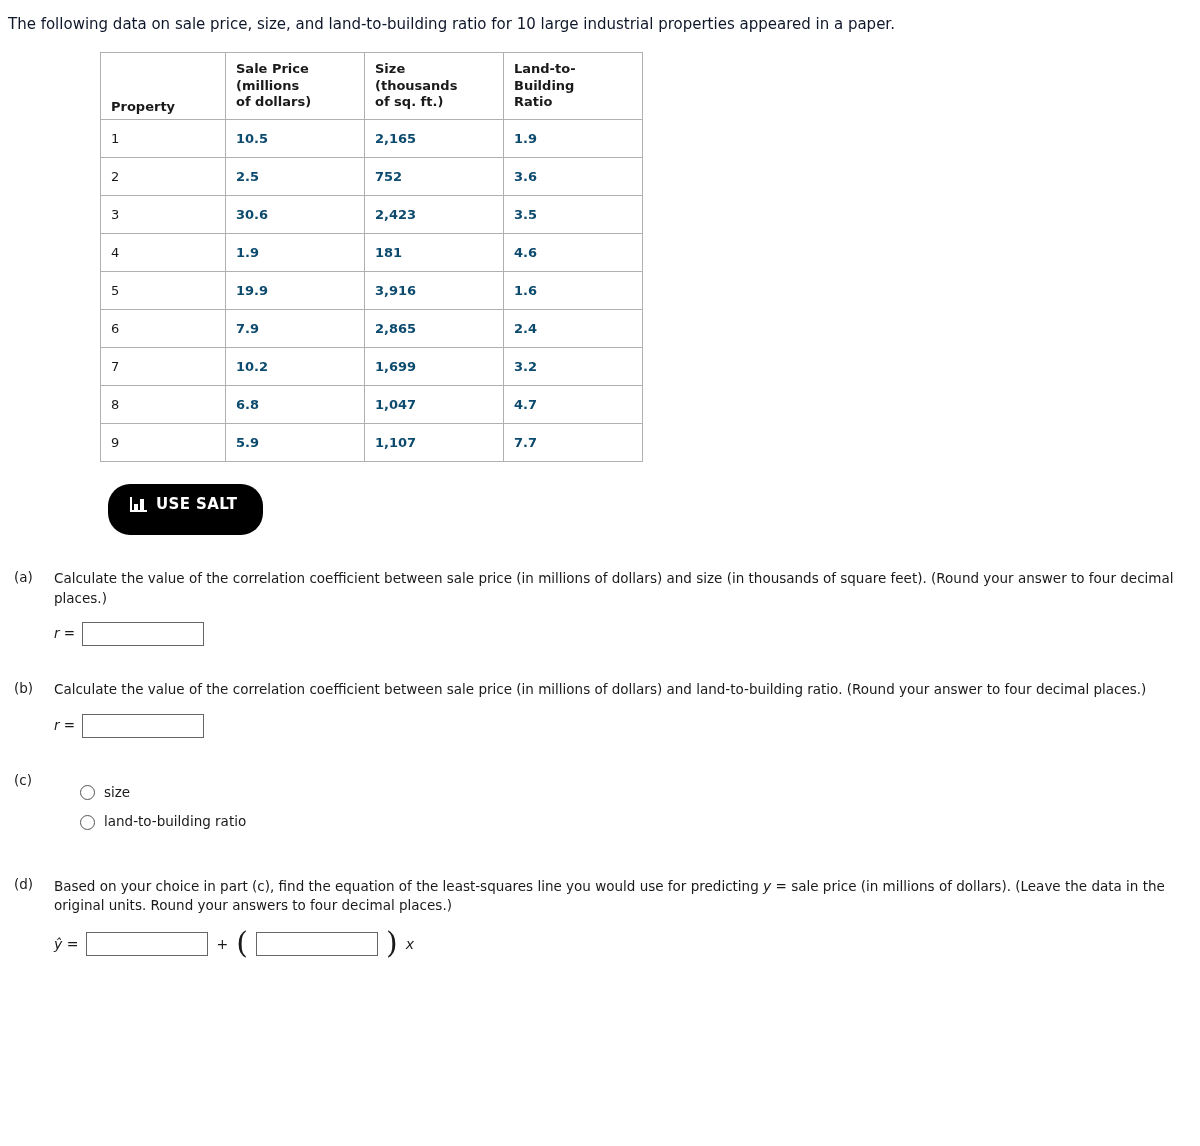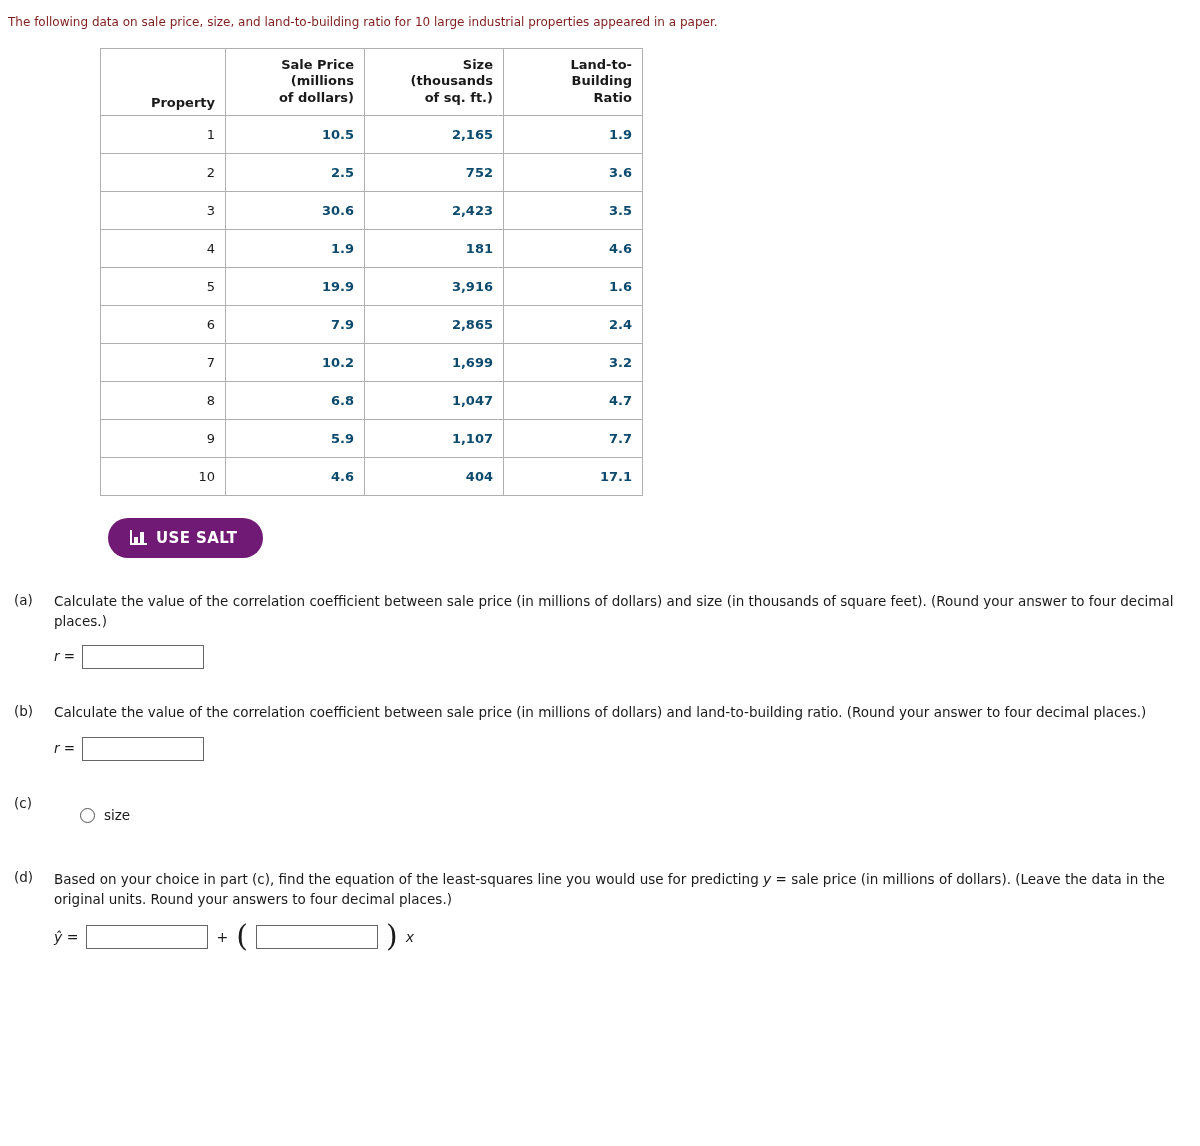--- a/index.html
+++ b/index.html
@@ -14,38 +14,38 @@
     font-size: 13.5px;
     color: #1a1a1a;
   }
   .page {
     position: relative;
     width: 1200px;
     padding: 10px 0 0 0;
     box-sizing: border-box;
   }
   .intro {
-    font-size: 12px;
-    color: #7f1d1d;
+    font-size: 15px;
+    color: #0f172a;
     padding: 4px 0 0 8px;
     line-height: 1.35;
   }
 
   
   .table-wrap {
     margin: 18px 0 0 100px;
   }
   table.data {
     border-collapse: collapse;
     border-spacing: 0;
     font-size: 13px;
   }
   table.data th, table.data td {
     border: 1px solid #b0b0b0;
-    text-align: right;
+    text-align: left;
     vertical-align: middle;
   }
   table.data thead th {
     font-weight: bold;
     color: #1a1a1a;
     padding: 8px 10px 9px 10px;
     line-height: 1.25;
     font-size: 13px;
   }
   table.data thead th.prop {
@@ -70,25 +70,25 @@
   th.col-ratio { width: 98px; }
 
   
   .salt-row {
     margin: 22px 0 0 108px;
   }
   .salt-btn {
     display: inline-flex;
     align-items: center;
     gap: 9px;
-    background: #701a75;
+    background: #000000;
     color: #ffffff;
     border: none;
     border-radius: 22px;
-    padding: 11px 26px 11px 22px;
+    padding: 11px 26px 22px 22px;
     font-family: "DejaVu Sans", sans-serif;
     font-size: 15px;
     font-weight: bold;
     letter-spacing: 0.4px;
     cursor: pointer;
   }
   .salt-icon {
     display: inline-block;
     width: 17px;
     height: 15px;
@@ -273,26 +273,20 @@
           <td class="val">6.8</td>
           <td class="val">1,047</td>
           <td class="val">4.7</td>
         </tr>
         <tr>
           <td class="prop-cell">9</td>
           <td class="val">5.9</td>
           <td class="val">1,107</td>
           <td class="val">7.7</td>
         </tr>
-        <tr>
-          <td class="prop-cell">10</td>
-          <td class="val">4.6</td>
-          <td class="val">404</td>
-          <td class="val">17.1</td>
-        </tr>
       </tbody>
     </table>
   </div>
 
   <div class="salt-row">
     <button class="salt-btn">
       <span class="salt-icon">
         <span class="salt-bar b1"></span>
         <span class="salt-bar b2"></span>
       </span>
@@ -322,20 +316,24 @@
     </div>
   </div>
 
   <div class="q">
     <div class="q-label">(c)</div>
     <div class="q-body">
       <div class="choices">
         <div class="choice">
           <span class="radio"></span>
           <span>size</span>
+        </div>
+        <div class="choice">
+          <span class="radio"></span>
+          <span>land-to-building ratio</span>
         </div>
       </div>
     </div>
   </div>
 
   <div class="q">
     <div class="q-label">(d)</div>
     <div class="q-body">
       <span>Based on your choice in part (c), find the equation of the least-squares line you would use for predicting </span><span class="italic-x">y</span><span> = sale price (in millions of dollars). (Leave the data in the original units. Round your answers to four decimal places.)</span>
       <div class="eq-line">

